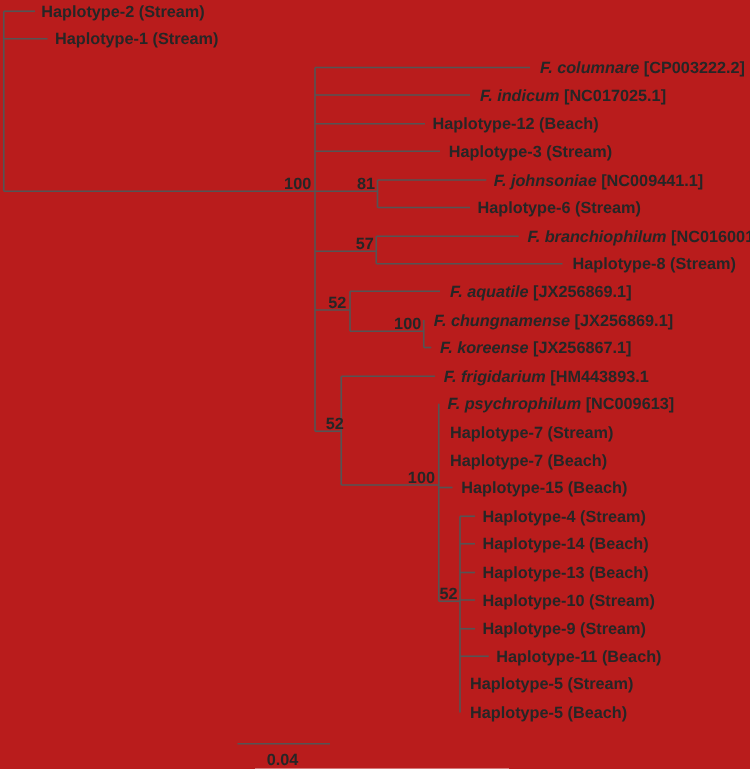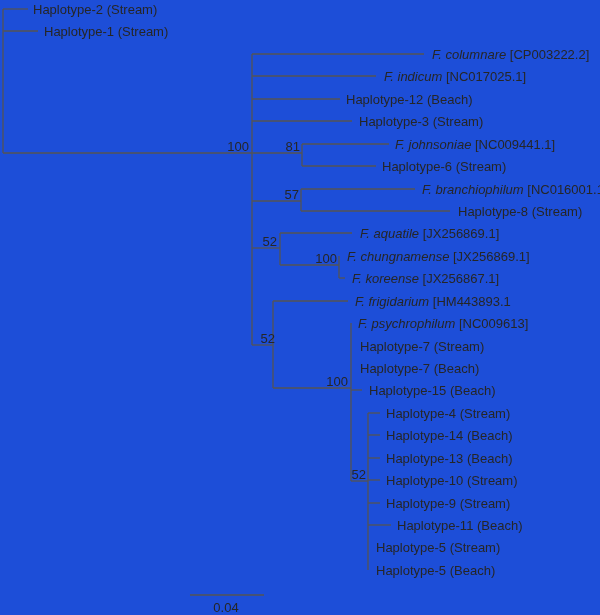--- a/index.html
+++ b/index.html
@@ -1,16 +1,16 @@
 <!DOCTYPE html>
 <html><head>
 <meta charset="utf-8">
 <style>
   html,body{margin:0;padding:0;background:#ffffff;}
-  .figure{position:relative;width:600px;height:615px;background:#1d4ed8;overflow:hidden;}
+  .figure{position:relative;width:600px;height:615px;background:#b91c1c;overflow:hidden;font-weight:bold;}
   svg text{font-family:"Liberation Sans","DejaVu Sans",sans-serif;font-size:13px;fill:#262626;}
   svg .it{font-style:italic;}
   svg line{stroke:#545454;stroke-width:1.3;}
 </style>
 </head>
 <body>
 
 <div class="figure">
   <svg id="tree-svg" width="600" height="615" viewBox="0 0 600 615">
       <line x1="3" y1="9" x2="3" y2="153"></line>

